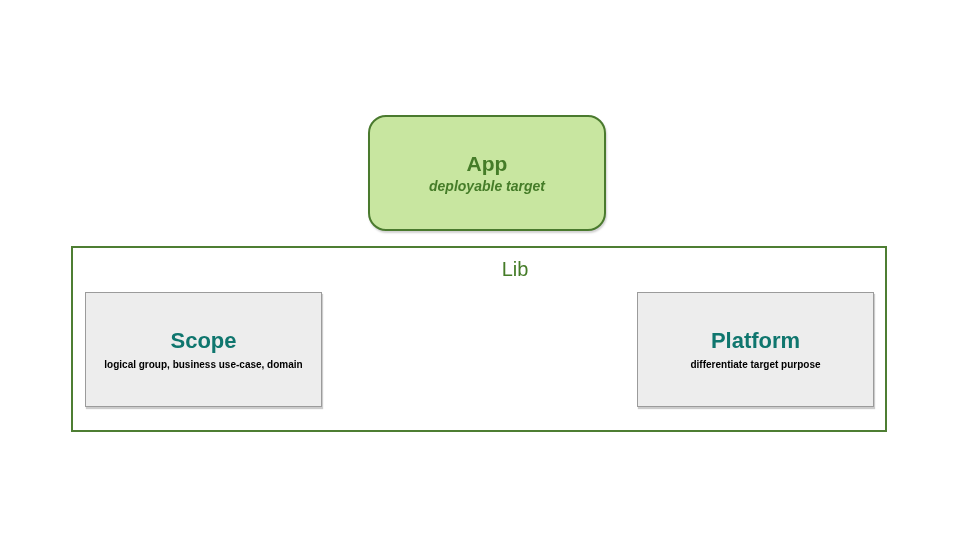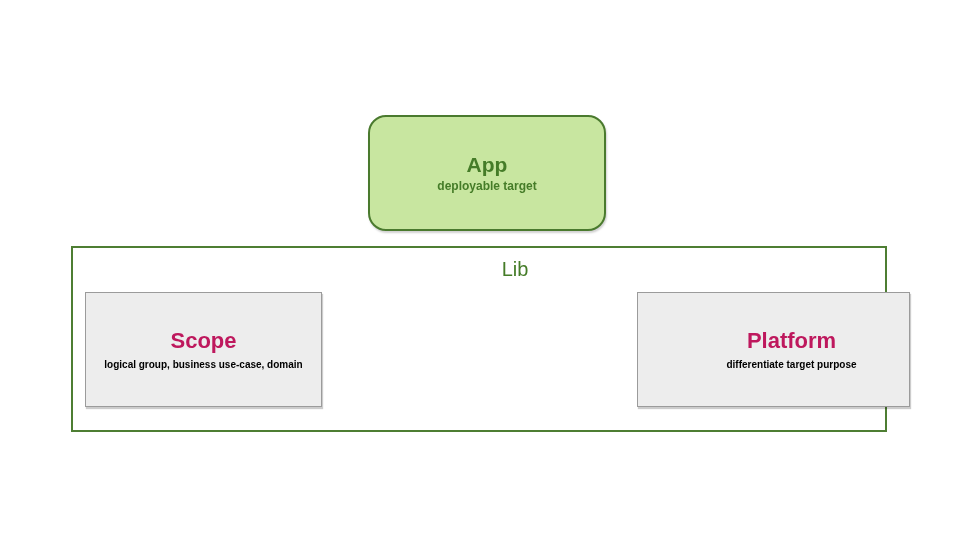--- a/index.html
+++ b/index.html
@@ -34,23 +34,24 @@
     text-align: center;
   }
   .app-title {
     color: #457c28;
     font-size: 21px;
     font-weight: bold;
     line-height: 1.1;
   }
   .app-subtitle {
     color: #457c28;
-    font-size: 12px;
+    font-size: 14px;
     font-weight: bold;
     margin-top: 2px;
+    font-style: italic;
   }
 
   
   .lib-node {
     position: absolute;
     left: 71px;
     top: 246px;
     width: 812px;
     height: 182px;
     background: #ffffff;
@@ -78,24 +79,24 @@
     border: 1px solid #9b9b9b;
     box-shadow: 1px 2px 1px rgba(0,0,0,0.2);
     display: flex;
     flex-direction: column;
     align-items: center;
     justify-content: center;
     text-align: center;
   }
   .child-scope    { left: 12px;  }
   .child-type     { left: 287px; }
-  .child-platform { left: 564px; padding-left: 36px; }
+  .child-platform { left: 564px; }
 
   .child-title {
-    color: #be185d;
+    color: #0f766e;
     font-size: 22px;
     font-weight: bold;
     line-height: 1.1;
   }
   .child-subtitle {
     color: #000000;
     font-size: 10px;
     font-weight: bold;
     margin-top: 5px;
   }

